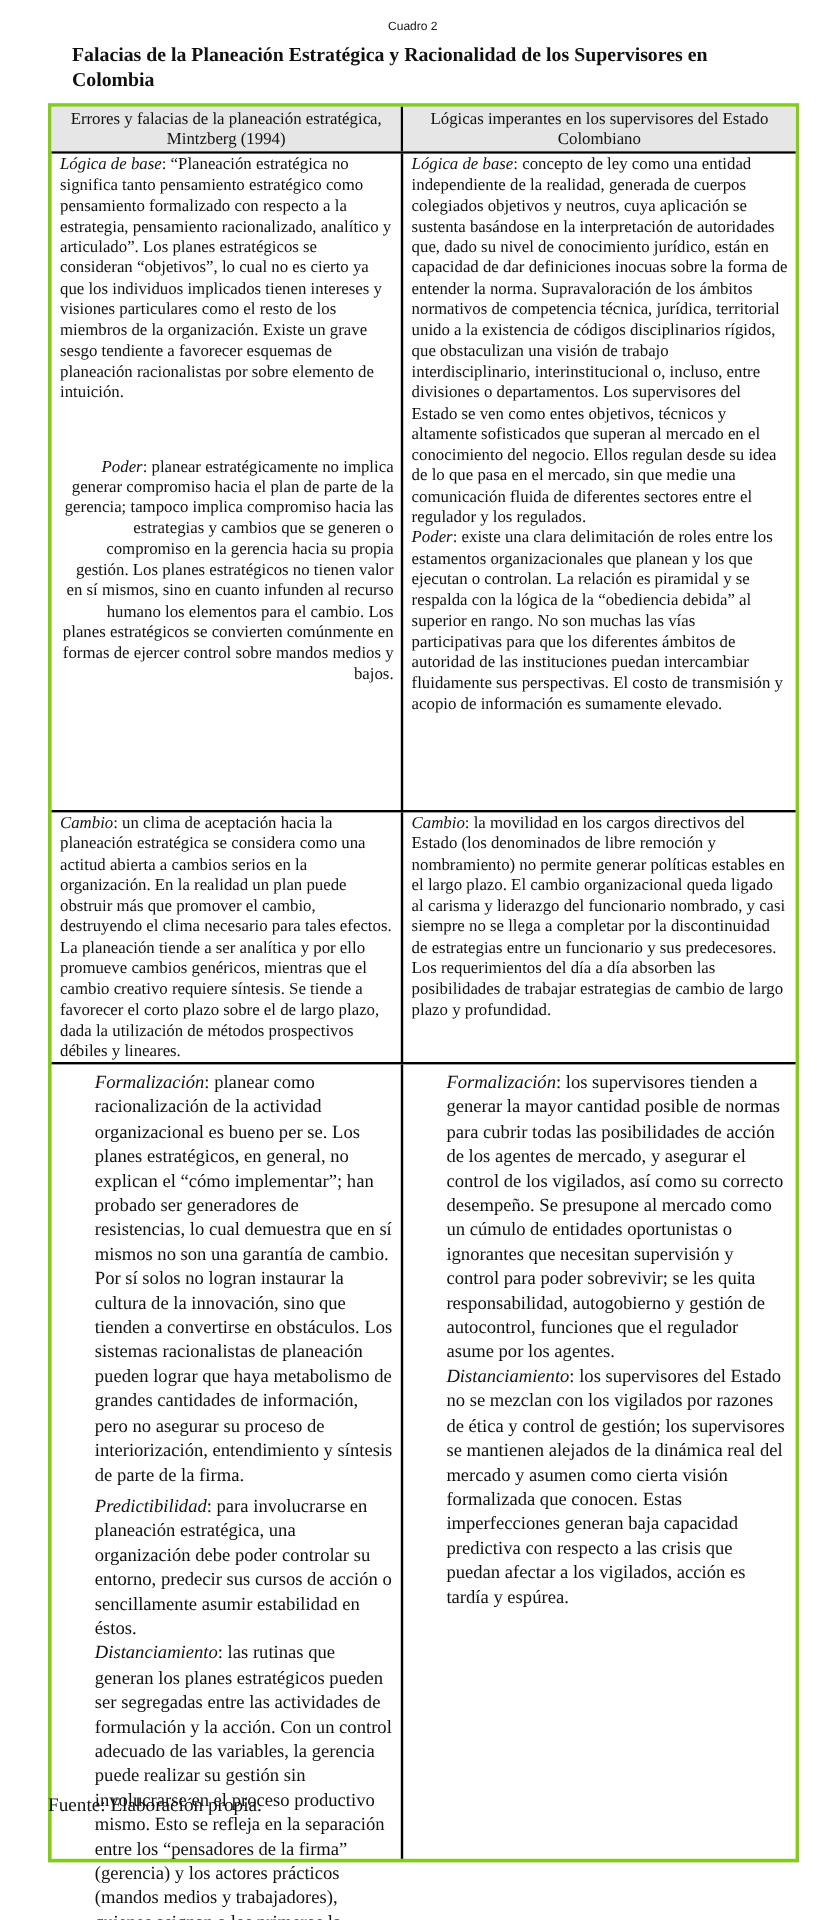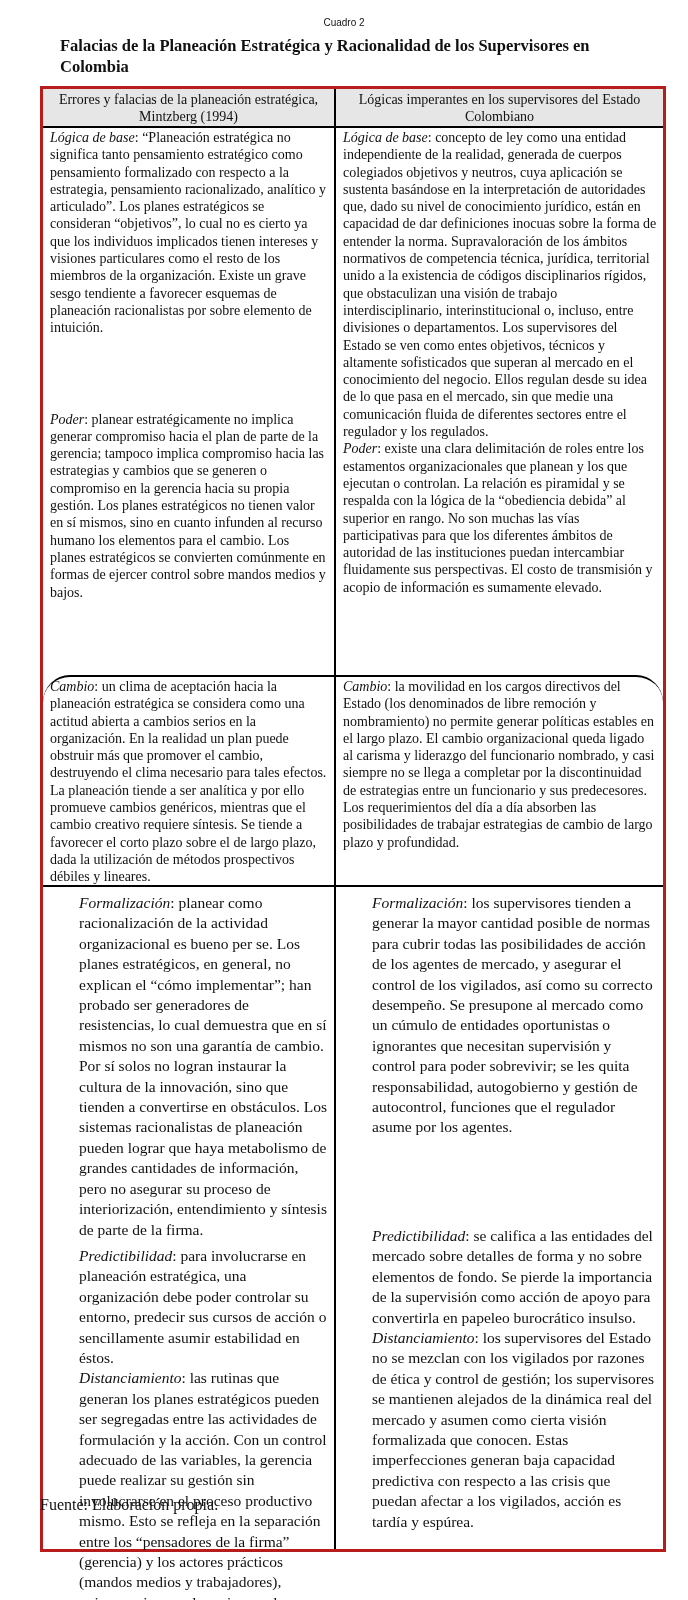--- a/index.html
+++ b/index.html
@@ -1,29 +1,29 @@
 <!DOCTYPE html>
 <html><head>
 <meta charset="utf-8">
 <style>
   html, body { margin:0; padding:0; background:#ffffff; }
   body { width:688px; height:1600px; position:relative; overflow:hidden; color:#111; font-family:"Liberation Serif", serif; }
   .cuadro { position:absolute; top:14px; left:0; width:688px; text-align:center; font-family:"Liberation Sans", sans-serif; font-size:10px; line-height:18px; }
   .title { position:absolute; top:35px; left:60px; width:570px; text-align:left; font-family:"Liberation Serif", serif; font-weight:bold; font-size:16.5px; line-height:21px; }
-  .tbl { position:absolute; top:86px; left:40px; width:626px; border:3px solid #b91c1c; box-sizing:border-box; }
+  .tbl { position:absolute; top:86px; left:40px; width:626px; border:3px solid #84cc16; box-sizing:border-box; }
   .row { display:flex; border-top:2px solid #000; }
   .row.first { border-top:none; }
   .cell { box-sizing:border-box; padding:1px 6px 2px 7px; font-size:14px; line-height:17.3px; }
   .cell.l { width:293px; border-right:2px solid #000; }
   .cell.r { flex:1; }
   .hdr .cell { background:#e6e6e6; text-align:center; font-size:14px; line-height:17px; padding:2px 4px 1px 4px; }
   .big .cell { font-size:15.5px; line-height:20.4px; padding-top:6px;padding-left:36px; }
-  .r1 { height:547px; } .r2 { height:208px;border-radius:27px; } .r3 { height:662px; }
+  .r1 { height:547px; } .r2 { height:208px; } .r3 { height:662px; }
   .blk { display:block; }
-  .gap-l2 { margin-top:74px; }
+  .gap-l2 { margin-top:44px;text-align:right; }
   .gap-r5 { margin-top:88px; }
   .gap-l5 { margin-top:6px; }
   i { font-style:italic; }
   .source { position:absolute; top:1497px; left:40px; font-size:16px; line-height:16px; }
 </style>
 </head>
 <body>
 
 <div class="cuadro">Cuadro 2</div>
 <div class="title">Falacias de la Planeación Estratégica y Racionalidad de los Supervisores en Colombia</div>
@@ -55,19 +55,18 @@
   </div>
 
   <div class="row r3 big">
     <div class="cell l">
       <span class="blk"><i>Formalización</i><span>: planear como racionalización de la actividad organizacional es bueno per se. Los planes estratégicos, en general, no explican el “cómo implementar”; han probado ser generadores de resistencias, lo cual demuestra que en sí mismos no son una garantía de cambio. Por sí solos no logran instaurar la cultura de la innovación, sino que tienden a convertirse en obstáculos. Los sistemas racionalistas de planeación pueden lograr que haya metabolismo de grandes cantidades de información, pero no asegurar su proceso de interiorización, entendimiento y síntesis de parte de la firma.</span></span>
       <span class="blk gap-l5"><i>Predictibilidad</i><span>: para involucrarse en planeación estratégica, una organización debe poder controlar su entorno, predecir sus cursos de acción o sencillamente asumir estabilidad en éstos.</span></span>
       <span class="blk"><i>Distanciamiento</i><span>: las rutinas que generan los planes estratégicos pueden ser segregadas entre las actividades de formulación y la acción. Con un control adecuado de las variables, la gerencia puede realizar su gestión sin involucrarse en el proceso productivo mismo. Esto se refleja en la separación entre los “pensadores de la firma” (gerencia) y los actores prácticos (mandos medios y trabajadores), quienes asignan a los primeros la función de planear y a los segundos la de actuar.</span></span>
     </div>
     <div class="cell r">
       <span class="blk"><i>Formalización</i><span>: los supervisores tienden a generar la mayor cantidad posible de normas para cubrir todas las posibilidades de acción de los agentes de mercado, y asegurar el control de los vigilados, así como su correcto desempeño. Se presupone al mercado como un cúmulo de entidades oportunistas o ignorantes que necesitan supervisión y control para poder sobrevivir; se les quita responsabilidad, autogobierno y gestión de autocontrol, funciones que el regulador asume por los agentes.</span></span>
-      <span class="blk gap-r5"><i>Predictibilidad</i><span>: se califica a las entidades del mercado sobre detalles de forma y no sobre elementos de fondo. Se pierde la importancia de la supervisión como acción de apoyo para convertirla en papeleo burocrático insulso.</span></span>
       <span class="blk"><i>Distanciamiento</i><span>: los supervisores del Estado no se mezclan con los vigilados por razones de ética y control de gestión; los supervisores se mantienen alejados de la dinámica real del mercado y asumen como cierta visión formalizada que conocen. Estas imperfecciones generan baja capacidad predictiva con respecto a las crisis que puedan afectar a los vigilados, acción es tardía y espúrea.</span></span>
     </div>
   </div>
 </div>
 
 <div class="source">Fuente: Elaboración propia.</div>
 
 </body></html>

